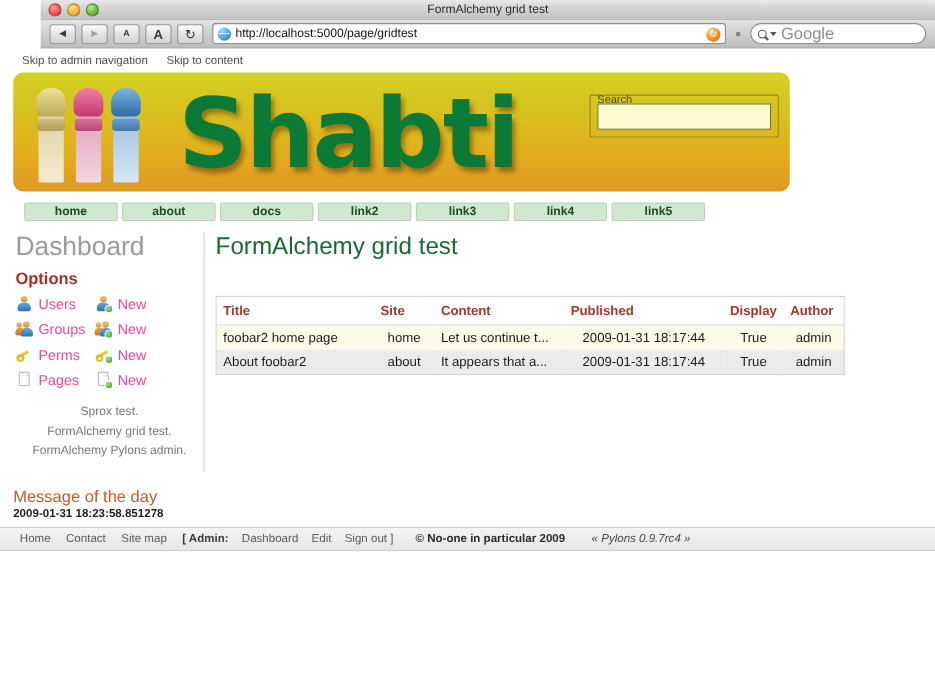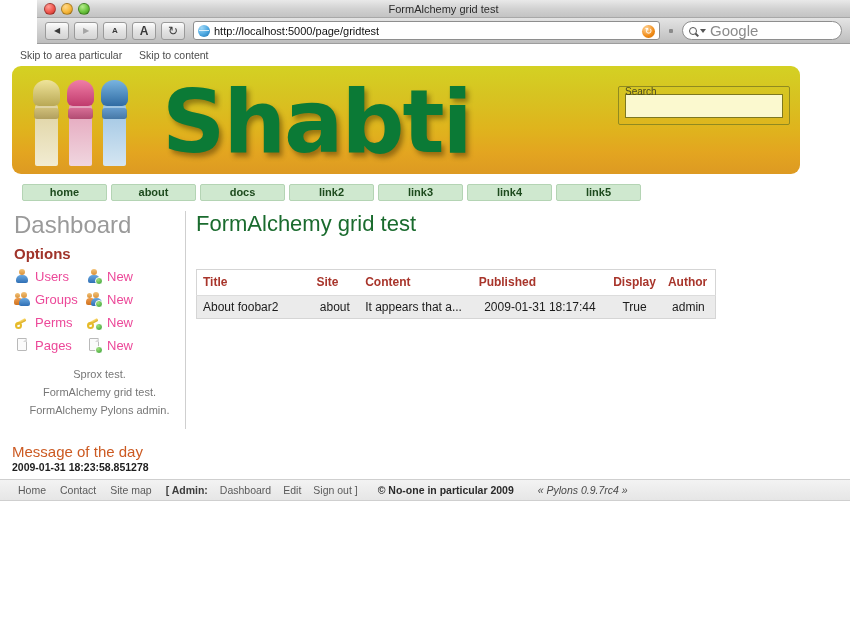--- a/index.html
+++ b/index.html
@@ -146,21 +146,21 @@
     color: #555;
   }
   #skiplinks a {
     color: #4d4d4d; text-decoration: none; margin-right: 14px;
   }
 
   
   #banner {
     position: relative;
     margin: 2px 0 0 12px;
-    width: 788px; height: 108px;
+    width: 706px; height: 108px;
     border-radius: 9px;
     background: linear-gradient(to bottom, #d4d123 0%, #d7c321 28%, #dfb41d 58%, #e3a520 80%, #dd9a22 100%);
     overflow: hidden;
   }
   #shabti-figures {
     position: absolute; left: 18px; top: 6px;
     width: 108px; height: 98px;
     display: flex; align-items: flex-end; gap: 1px;
     padding-bottom: 4px;
   }
@@ -335,21 +335,21 @@
     padding-top: 0;
   }
   #page-heading {
     font-size: 22px;
     color: #1a6b2e;
     font-weight: normal;
     margin: 0 0 14px 0;
   }
   #grid-table {
     border-collapse: collapse;
-    width: 520px;
+    width: 572px;
     border: 1px solid #d5d5d5;
     font-size: 12px;
     margin-top: 32px;
   }
   #grid-table th {
     text-align: left;
     color: #a8352b;
     font-weight: bold;
     font-size: 12px;
     padding: 5px 6px 6px 6px;
@@ -447,21 +447,21 @@
     <div id="search-field">
       <div class="magnifier"></div>
       <div class="caret-down"></div>
       <div id="search-placeholder">Google</div>
     </div>
   </div>
 
   <div id="viewport">
 
     <div id="skiplinks">
-      <a href="#">Skip to area particular</a>
+      <a href="#">Skip to admin navigation</a>
       <a href="#">Skip to content</a>
     </div>
 
     <div id="banner">
       <div id="shabti-figures">
         <div class="figurine fig-yellow">
           <div class="body"></div>
             <div class="head"></div>
             <div class="arms"></div>
         </div>
@@ -592,20 +592,28 @@
             <tr>
               <th class="col-title">Title</th>
               <th class="col-slug">Site</th>
               <th class="col-content">Content</th>
               <th class="col-pub">Published</th>
               <th class="col-disp">Display</th>
               <th class="col-auth">Author</th>
             </tr>
           </thead>
           <tbody>
+            <tr class="odd">
+              <td class="col-title">foobar2 home page</td>
+              <td class="col-slug">home</td>
+              <td class="col-content">Let us continue t...</td>
+              <td class="col-pub">2009-01-31 18:17:44</td>
+              <td class="col-disp">True</td>
+              <td class="col-auth">admin</td>
+            </tr>
             <tr class="even">
               <td class="col-title">About foobar2</td>
               <td class="col-slug">about</td>
               <td class="col-content">It appears that a...</td>
               <td class="col-pub">2009-01-31 18:17:44</td>
               <td class="col-disp">True</td>
               <td class="col-auth">admin</td>
             </tr>
           </tbody>
         </table>

